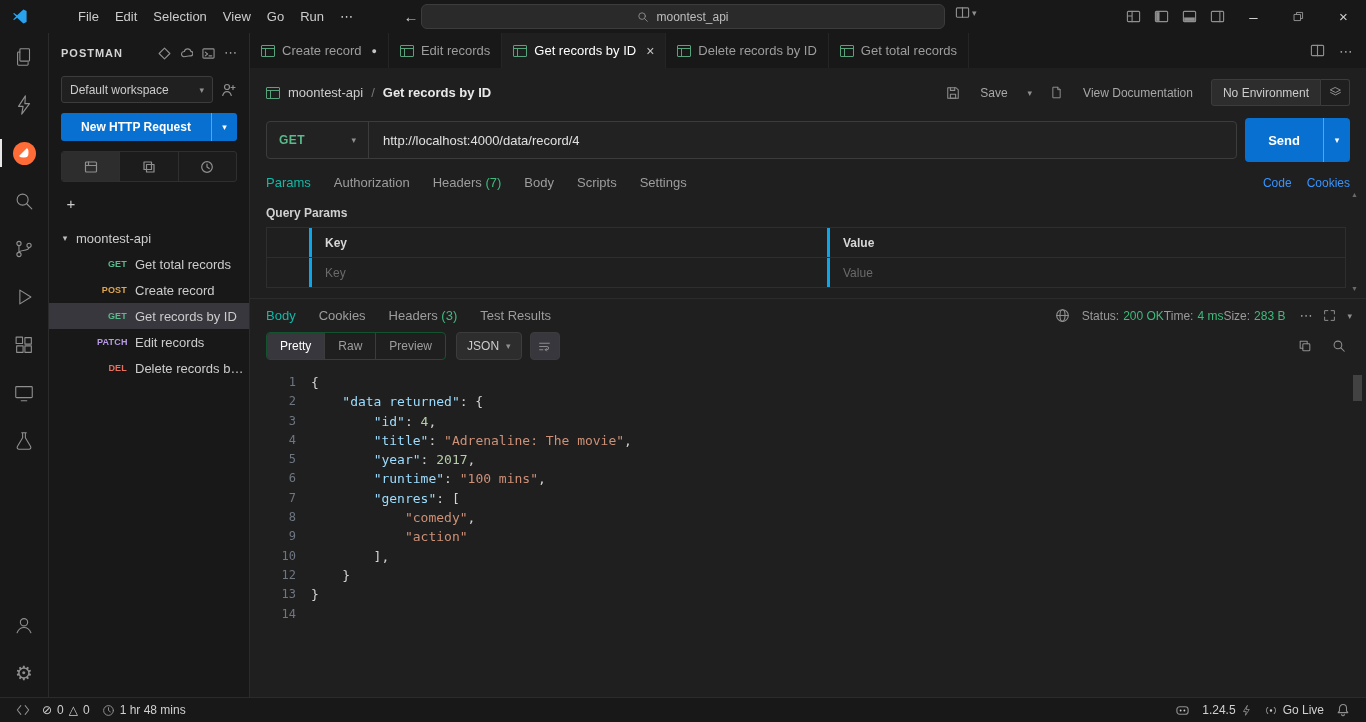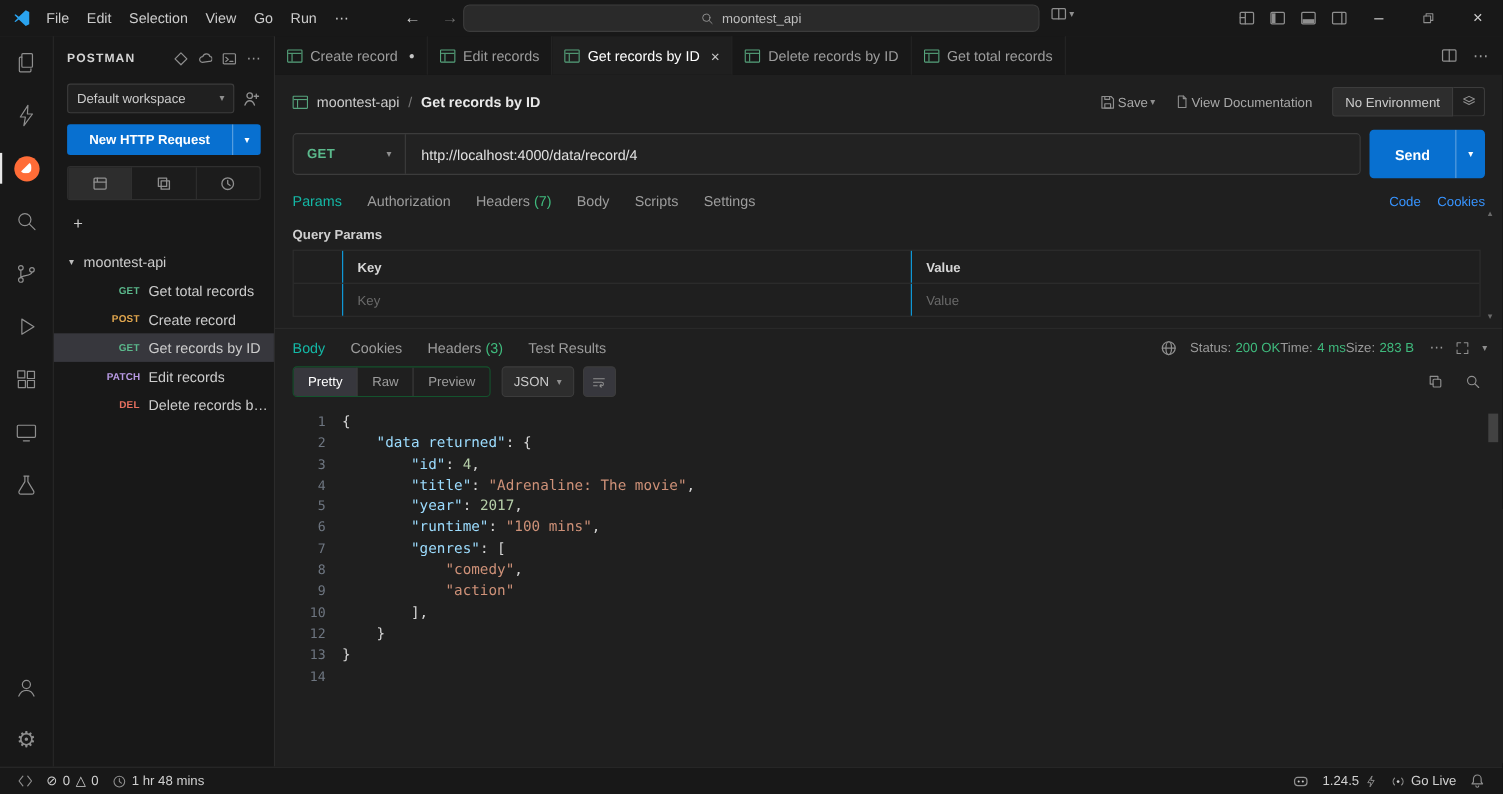--- a/index.html
+++ b/index.html
@@ -5,21 +5,21 @@
   html,body{margin:0;padding:0;background:#111;}
   .app{position:relative;width:1366px;height:722px;overflow:hidden;background:#1f1f1f;
        font-family:"Liberation Sans","DejaVu Sans",sans-serif;font-size:13px;color:#ccc;
        -webkit-user-select:none;user-select:none;}
   svg.ic{fill:none;stroke:#8f8f8f;stroke-width:1.2;stroke-linecap:round;stroke-linejoin:round;}
 
   
   .titlebar{position:relative;height:33px;background:#181818;border-bottom:1px solid #2b2b2b;
             display:flex;align-items:center;}
   .vscode-logo{margin:0 6px 0 11px;display:flex;}
-  .menus{display:flex;align-items:center;}
+  .menus{display:flex;align-items:center;margin-left:36px;}
   .menu-item{padding:0 8px;color:#cccccc;font-size:13px;cursor:default;}
   .nav-arrows{display:flex;margin-left:38px;gap:10px;font-size:15px;}
   .nav-arrow{width:24px;text-align:center;color:#cfcfcf;}
   .nav-arrow.dim{color:#6c6c6c;}
   .searchbox{position:absolute;left:50%;top:4px;transform:translateX(-50%);width:522px;height:23px;
              background:#2a2a2a;border:1px solid #3c3c3c;border-radius:6px;display:flex;
              align-items:center;justify-content:center;gap:7px;color:#bdbdbd;font-size:12px;}
   .layout-toggle{position:absolute;left:calc(50% + 272px);top:5px;display:flex;align-items:center;gap:2px;color:#9a9a9a;}
   .tb-right{margin-left:auto;display:flex;align-items:center;height:100%;}
   .tb-ic{width:28px;height:100%;display:flex;align-items:center;justify-content:center;}
@@ -82,21 +82,21 @@
   .req-ico{width:12px;height:10px;border:1px solid #56a37c;border-radius:1px;position:relative;flex:none;}
   .req-ico::before{content:"";position:absolute;left:0;right:0;top:2px;height:1px;background:#56a37c;}
   .req-ico::after{content:"";position:absolute;top:3px;bottom:0;left:3px;width:1px;background:#56a37c;}
   .tabbar-right{margin-left:auto;display:flex;align-items:center;gap:14px;padding:0 13px;color:#9a9a9a;}
 
   .header-row{display:flex;align-items:center;padding:11px 16px 5px;flex:none;}
   .breadcrumb{display:flex;align-items:center;gap:8px;}
   .bc-sep{color:#777;}
   .bc-req{font-weight:600;color:#e9e9e9;}
   .header-actions{margin-left:auto;display:flex;align-items:center;gap:18px;font-size:12px;color:#a8a8a8;}
-  .hact{display:flex;align-items:center;gap:2px;}
+  .hact{display:flex;align-items:center;gap:20px;}
   .env-wrap{display:flex;align-items:stretch;}
   .env-select{height:25px;border:1px solid #3c3c3c;background:#2d2d2d;border-radius:3px 0 0 3px;
               display:flex;align-items:center;padding:0 11px;color:#ccc;}
   .env-icon-btn{width:28px;border:1px solid #3c3c3c;border-left:none;border-radius:0 3px 3px 0;
                 display:flex;align-items:center;justify-content:center;color:#9a9a9a;}
 
   .request-row{display:flex;gap:8px;padding:7px 16px 10px;align-items:center;flex:none;}
   .url-box{flex:1;height:36px;border:1px solid #3c3c3c;border-radius:4px;display:flex;align-items:center;background:#222;}
   .method-box{width:102px;height:100%;display:flex;align-items:center;justify-content:space-between;
               padding:0 12px;border-right:1px solid #3c3c3c;box-sizing:border-box;}
@@ -109,21 +109,21 @@
   .req-tabs-row{display:flex;align-items:center;padding:3px 16px 11px;gap:23px;font-size:13px;color:#9d9d9d;flex:none;}
   .rtab.active{color:#14b8a6;}
   .count{color:#3fba7d;}
   .right-links{margin-left:auto;display:flex;gap:15px;font-size:12px;color:#3794ff;}
 
   .params-region{position:relative;flex:none;}
   .qp-title{padding:5px 16px 7px;font-size:12px;font-weight:600;color:#d0d0d0;}
   .param-table{margin:0 20px 0 16px;border:1px solid #2e2e2e;}
   .pt-row{display:flex;height:29px;align-items:stretch;}
   .pt-row + .pt-row{border-top:1px solid #2e2e2e;}
-  .pt-cell{border-right:1px solid #0ea5e9;display:flex;align-items:center;padding:0 13px;font-size:12px;box-sizing:border-box;}
+  .pt-cell{border-right:3px solid #0ea5e9;display:flex;align-items:center;padding:0 13px;font-size:12px;box-sizing:border-box;}
   .pt-cell:last-child{border-right:none;}
   .pt-check{width:45px;flex:none;}
   .pt-col{flex:1;}
   .pt-head{color:#d6d6d6;font-weight:600;}
   .ph{color:#6a6a6a;}
   .mini-scroll{position:absolute;right:6px;top:-10px;bottom:-4px;width:11px;display:flex;flex-direction:column;
                align-items:center;justify-content:space-between;color:#6a6a6a;font-size:7px;}
 
   .resp-pane{flex:1;display:flex;flex-direction:column;border-top:1px solid #2b2b2b;margin-top:10px;min-height:0;}
   .resp-head{display:flex;align-items:center;padding:9px 14px 7px 16px;gap:23px;font-size:13px;color:#9d9d9d;flex:none;}

